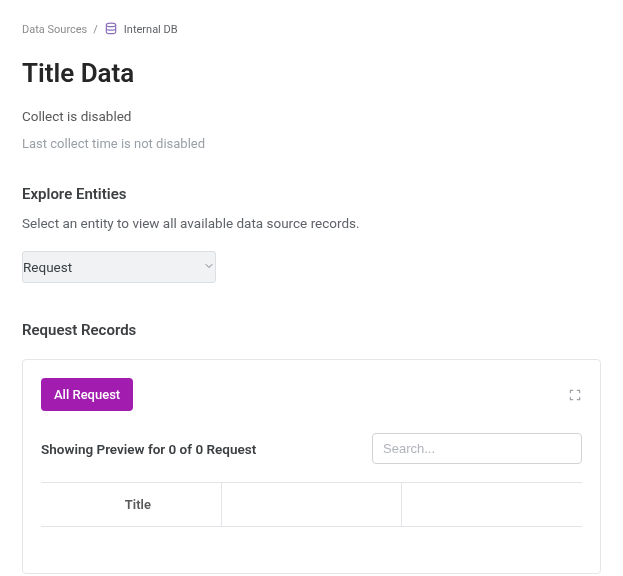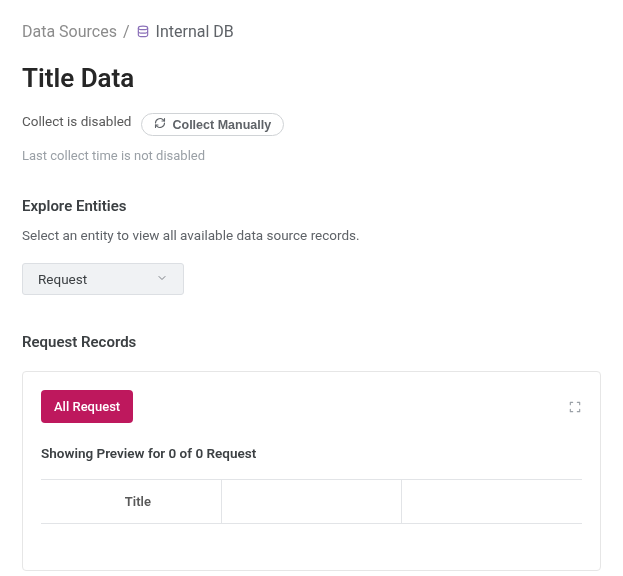--- a/index.html
+++ b/index.html
@@ -10,21 +10,21 @@
       width: 623px;
       padding: 22px 22px 0 22px;
       font-size: 14px;
     }
 
     
     .breadcrumb {
       display: flex;
       align-items: center;
       gap: 6px;
-      font-size: 16px;
+      font-size: 11px;
       color: #8c8c8c;
       margin-bottom: 22px;
     }
     .breadcrumb-link {
       color: #8c8c8c;
       text-decoration: none;
       cursor: pointer;
     }
     .breadcrumb-sep { color: #8c8c8c; }
     .breadcrumb-icon {
@@ -40,21 +40,21 @@
     h1.page-title {
       font-size: 26px;
       font-weight: 600;
       color: #262626;
       margin-bottom: 20px;
     }
 
     
     .collect-row {
       display: flex;
-      align-items: flex-start;
+      align-items: center;
       gap: 10px;
       margin-bottom: 12px;
       font-size: 13.5px;
       color: #595959;
     }
     .btn-pill {
       display: inline-flex;
       align-items: center;
       gap: 6px;
       border: 1px solid #d0d3d6;
@@ -85,25 +85,25 @@
       font-size: 13.5px;
       color: #5f6368;
       margin-bottom: 20px;
     }
 
     
     .select {
       display: flex;
       align-items: center;
       justify-content: space-between;
-      width: 162px;
+      width: 194px;
       background: #f0f2f4;
       border: 1px solid #dcdfe3;
       border-radius: 3px;
-      padding: 7px 15px;
+      padding: 7px 0;
       font-size: 13.5px;
       color: #3c4043;
       cursor: pointer;
       margin-bottom: 38px;
     }
     .select svg { stroke: #7b7f85; }
 
     
     .records-row {
       display: flex;
@@ -149,21 +149,21 @@
     }
     .tab {
       font-size: 13px;
       font-weight: 500;
       padding: 8px 12px;
       border-radius: 4px;
       cursor: pointer;
       border: 1px solid transparent;
     }
     .tab-active {
-      background: #be185d;
+      background: #a21caf;
       color: #fff;
     }
     .tab-inactive {
       background: #fff;
       color: #5f6368;
       border: 1px solid #d0d3d6;
     }
     .expand-icon {
       color: #9aa0a6;
       cursor: pointer;
@@ -227,31 +227,20 @@
       <path d="M4 11v6c0 1.7 3.6 3 8 3s8-1.3 8-3v-6"></path>
     </svg>
   </span>
   <span class="breadcrumb-current">Internal DB</span>
 </nav>
 
 <h1 class="page-title">Title Data</h1>
 
 <div class="collect-row">
   <span>Collect is disabled</span>
-  <button class="btn-pill">
-    <span>
-      <svg width="12" height="12" viewBox="0 0 24 24" fill="none" stroke-width="2.2" stroke-linecap="round">
-        <path d="M3 12a9 9 0 0 1 15-6.7L21 8"></path>
-        <path d="M21 3v5h-5"></path>
-        <path d="M21 12a9 9 0 0 1-15 6.7L3 16"></path>
-        <path d="M3 21v-5h5"></path>
-      </svg>
-    </span>
-    <span>Collect Manually</span>
-  </button>
 </div>
 <div class="collect-time-note">Last collect time is not disabled</div>
 
 <div class="section-title">Explore Entities</div>
 <div class="section-sub">Select an entity to view all available data source records.</div>
 
 <div class="select">
   <span>Request</span>
   <span>
     <svg width="12" height="12" viewBox="0 0 24 24" fill="none" stroke-width="2" stroke-linecap="round">
@@ -274,20 +263,21 @@
         <path d="M4 4h4M4 4v4"></path>
         <path d="M20 4h-4M20 4v4"></path>
         <path d="M4 20h4M4 20v-4"></path>
         <path d="M20 20h-4M20 20v-4"></path>
       </svg>
     </span>
   </div>
 
   <div class="preview-row">
     <div class="preview-text">Showing Preview for 0 of 0 Request</div>
+    <input class="search-input" type="text" placeholder="Search..." style="">
   </div>
 
   <table>
     <thead>
       <tr>
         <th>Title</th>
         <th></th>
         <th></th>
       </tr>
     </thead>

